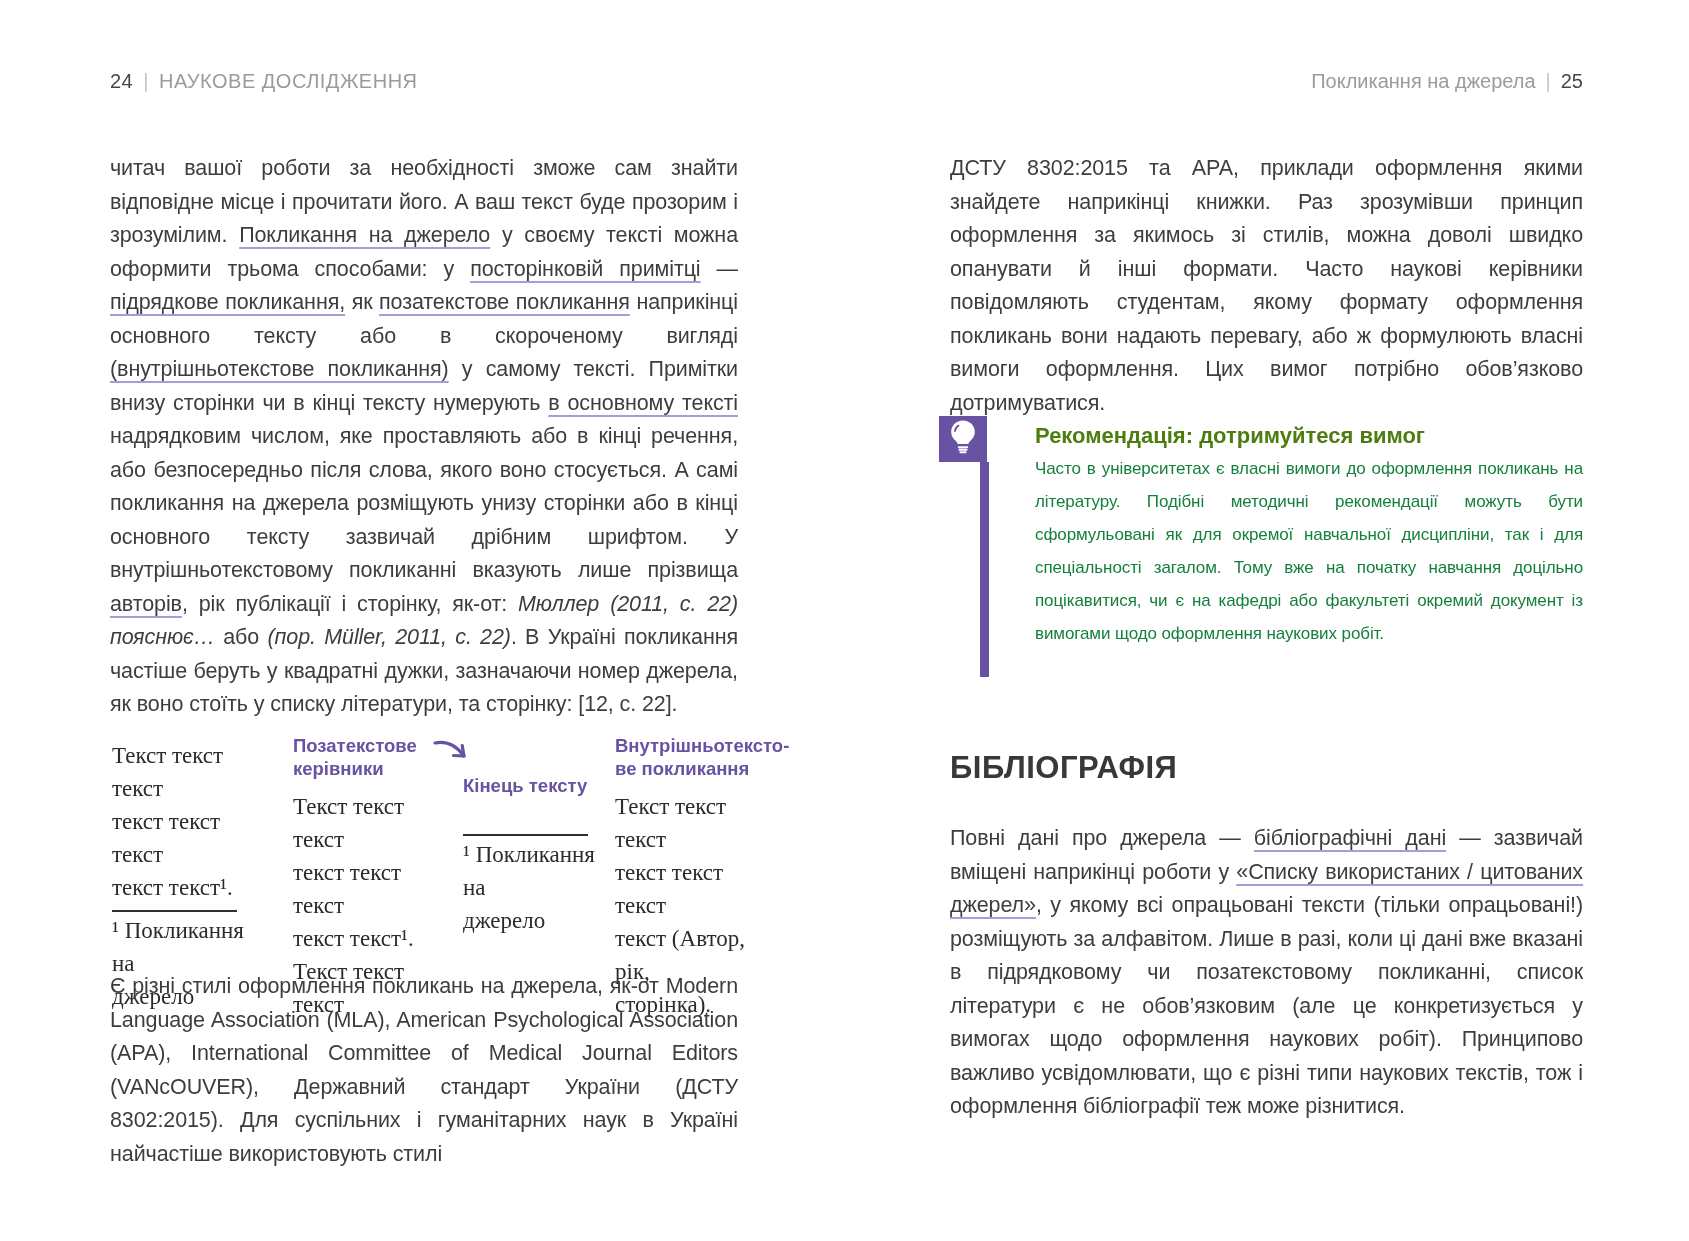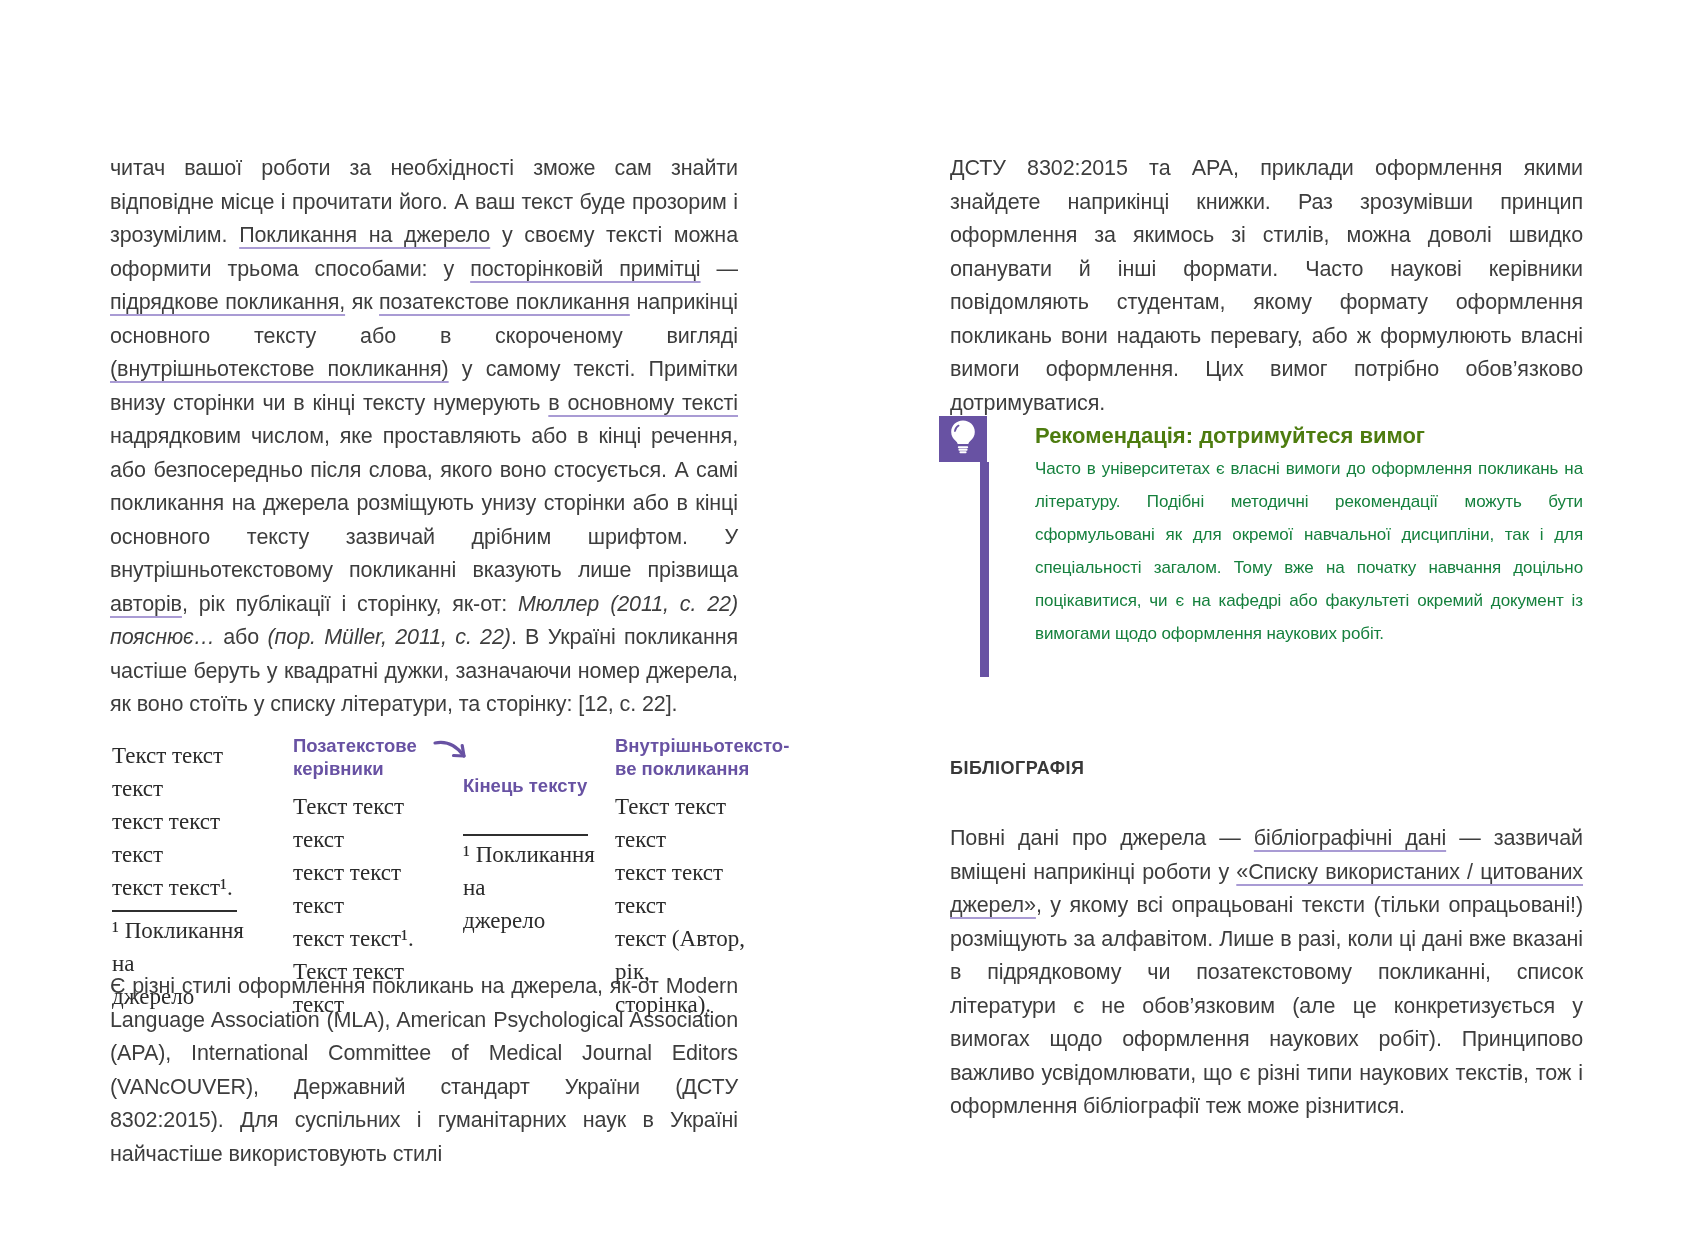--- a/index.html
+++ b/index.html
@@ -64,27 +64,30 @@
     display:flex;align-items:center;justify-content:center;
   }
   .tip-bar{position:absolute;left:41px;top:46px;width:9px;height:215px;background:#6852a3;}
   .tip-text{position:absolute;left:96px;top:3px;right:0;}
   .tip-title{font-size:22px;line-height:33px;font-weight:bold;color:#4d7c0f;}
   .tip-body{font-size:17px;line-height:33px;color:#15803d;text-align:justify;letter-spacing:-0.1px;}
 
   
   .section-heading{
     position:absolute;top:752px;left:0;
-    font-size:18px;line-height:32px;font-weight:bold;color:#383838;letter-spacing:.5px;
+    font-size:31px;line-height:32px;font-weight:bold;color:#383838;letter-spacing:.5px;
   }
 </style>
 </head>
 <body>
 
 <div class="page page-left">
+  <div class="runhead runhead-left">
+    <span class="pnum">24</span><span class="div">|</span><span>НАУКОВЕ ДОСЛІДЖЕННЯ</span>
+  </div>
 
   <div class="para p1"><span>читач вашої роботи за необхідності зможе сам знайти відповідне місце і прочитати його. А ваш текст буде прозорим і зрозумілим. </span><span class="u">Покликання на джерело</span><span> у своєму тексті можна оформити трьома способами: у </span><span class="u">посторінковій примітці</span><span> — </span><span class="u">підрядкове покликання,</span><span> як </span><span class="u">позатекстове покликання</span><span> наприкінці основного тексту або в скороченому вигляді </span><span class="u">(внутрішньотекстове покликання)</span><span> у самому тексті. Примітки внизу сторінки чи в кінці тексту нумерують </span><span class="u">в основному тексті</span><span> надрядковим числом, яке проставляють або в кінці речення, або безпосередньо після слова, якого воно стосується. А самі покликання на джерела розміщують унизу сторінки або в кінці основного тексту зазвичай дрібним шрифтом. У внутрішньотекстовому покликанні вказують лише прізвища </span><span class="u">авторів</span><span>, рік публікації і сторінку, як-от: </span><span class="i">Мюллер (2011, с. 22) пояснює…</span><span> або </span><span class="i">(пор. Müller, 2011, с. 22)</span><span>. В Україні покликання частіше беруть у квадратні дужки, зазначаючи номер джерела, як воно стоїть у списку літератури, та сторінку: [12, с. 22].</span></div>
 
   <div class="diagram">
     <div class="darrow">
       <svg width="40" height="34" viewBox="0 0 40 34" fill="none" stroke="#6852a3" stroke-width="3.2" stroke-linecap="round" stroke-linejoin="round">
         <path d="M3 10 C 15 7.5 24 12 32 23"></path>
         <path d="M21.5 22.5 L32 23 L30.2 12.5" fill="none"></path>
       </svg>
     </div>
@@ -131,20 +134,23 @@
           <div>текст (Автор, рік,</div>
           <div>сторінка).</div>
         </div>
       </div>
     </div>
 
   <div class="para pl2">Є різні стилі оформлення покликань на джерела, як-от Modern Language Association (MLA), American Psychological Association (APA), International Committee of Medical Journal Editors (VANcOUVER), Державний стандарт України (ДСТУ 8302:2015). Для суспільних і гуманітарних наук в Україні найчастіше використовують стилі</div>
 </div>
 
 <div class="page page-right">
+  <div class="runhead runhead-right">
+    <span>Покликання на джерела</span><span class="div">|</span><span class="pnum">25</span>
+  </div>
 
   <div class="para p1">ДСТУ 8302:2015 та АРА, приклади оформлення якими знайдете наприкінці книжки. Раз зрозумівши принцип оформлення за якимось зі стилів, можна доволі швидко опанувати й інші формати. Часто наукові керівники повідомляють студентам, якому формату оформлення покликань вони надають перевагу, або ж формулюють власні вимоги оформлення. Цих вимог потрібно обов’язково дотримуватися.</div>
 
   <div class="tipbox">
     <div class="tip-square">
       <span>
         <svg width="30" height="36" viewBox="0 0 30 36">
           <path d="M15 1.5 C8.2 1.5 3.2 6.6 3.2 12.9 c0 3.7 1.8 6.7 4.3 8.9 1.2 1 1.9 2.1 2.2 3.3 h10.6 c.3-1.2 1-2.3 2.2-3.3 2.5-2.2 4.3-5.2 4.3-8.9 C26.8 6.6 21.8 1.5 15 1.5 z" fill="#ffffff"></path>
           <path d="M10.8 28.2 h8.4 M11.4 30.8 h7.2 M12.4 33.2 h5.2" stroke="#ffffff" stroke-width="2" fill="none" stroke-linecap="round"></path>
           <path d="M10.6 6.6 c-2.1 1.3-3.4 3.2-3.6 5.4" stroke="#6852a3" stroke-width="1.8" fill="none" stroke-linecap="round"></path>

